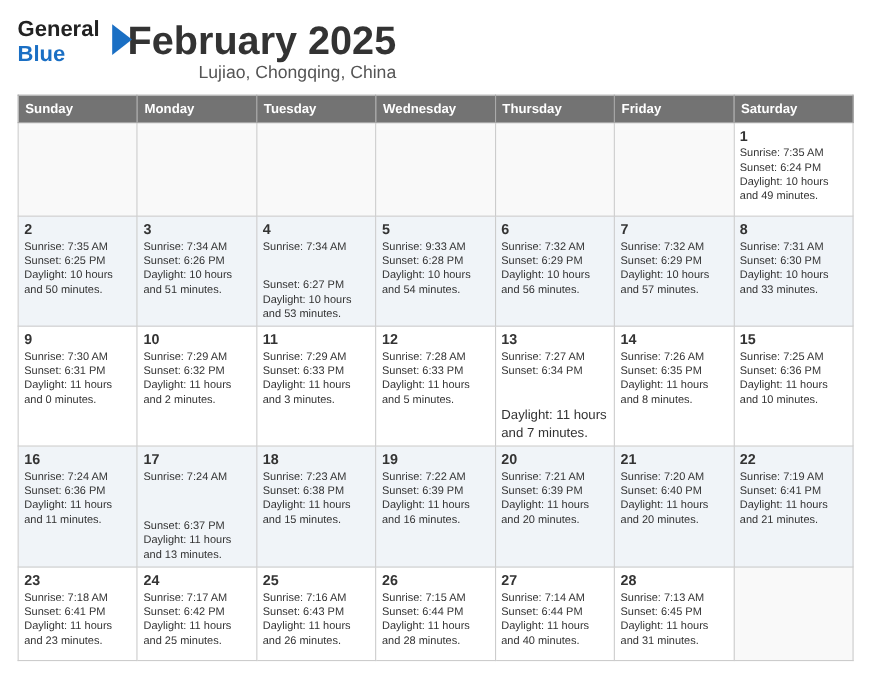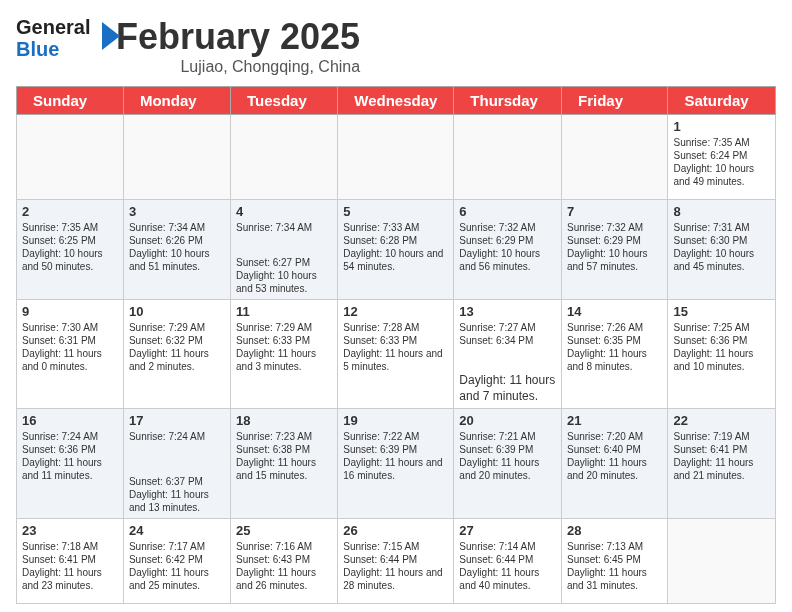--- a/index.html
+++ b/index.html
@@ -18,25 +18,25 @@
     .logo-wrapper {
       position: relative;
       width: 90px;
       height: 48px;
     }
     .title-area { text-align: right; }
     .month-title { font-size: 36px; font-weight: bold; color: #333; }
     .location { font-size: 16px; color: #555; }
     .calendar { width: 100%; border-collapse: collapse; }
     .calendar th {
-      background-color: #ef4444;
+      background-color: #737373;
       color: #fff;
       text-align: left;
-      padding: 5px 16px;
-      font-size: 15px;
+      padding: 5px 6px;
+      font-size: 12px;
       border: 1px solid #aaa;
     }
     .calendar td {
       vertical-align: top;
       border: 1px solid #ccc;
       padding: 4px 5px;
       font-size: 10px;
       color: #333;
       width: 108px;
       min-height: 80px;
@@ -108,41 +108,41 @@
           <div style="font-size: 10px; line-height: 1.3;">Daylight: 10 hours and 51 minutes.</div>
         </td>
         <td>
           <span class="day-num">4</span>
           <div style="font-size: 10px; line-height: 1.3;">Sunrise: 7:34 AM</div>
           <div style="font-size: 10px; line-height: 1.3; margin-top: 22px;">Sunset: 6:27 PM</div>
           <div style="font-size: 10px; line-height: 1.3;">Daylight: 10 hours and 53 minutes.</div>
         </td>
         <td>
           <span class="day-num">5</span>
-          <div style="font-size: 10px; line-height: 1.3;">Sunrise: 7:33 AM</div>
+          <div style="font-size: 10px; line-height: 1.3;">Sunrise: 9:33 AM</div>
           <div style="font-size: 10px; line-height: 1.3;">Sunset: 6:28 PM</div>
           <div style="font-size: 10px; line-height: 1.3;">Daylight: 10 hours and 54 minutes.</div>
         </td>
         <td>
           <span class="day-num">6</span>
           <div style="font-size: 10px; line-height: 1.3;">Sunrise: 7:32 AM</div>
           <div style="font-size: 10px; line-height: 1.3;">Sunset: 6:29 PM</div>
           <div style="font-size: 10px; line-height: 1.3;">Daylight: 10 hours and 56 minutes.</div>
         </td>
         <td>
           <span class="day-num">7</span>
           <div style="font-size: 10px; line-height: 1.3;">Sunrise: 7:32 AM</div>
           <div style="font-size: 10px; line-height: 1.3;">Sunset: 6:29 PM</div>
           <div style="font-size: 10px; line-height: 1.3;">Daylight: 10 hours and 57 minutes.</div>
         </td>
         <td>
           <span class="day-num">8</span>
           <div style="font-size: 10px; line-height: 1.3;">Sunrise: 7:31 AM</div>
           <div style="font-size: 10px; line-height: 1.3;">Sunset: 6:30 PM</div>
-          <div style="font-size: 10px; line-height: 1.3;">Daylight: 10 hours and 45 minutes.</div>
+          <div style="font-size: 10px; line-height: 1.3;">Daylight: 10 hours and 33 minutes.</div>
         </td>
       </tr>
       <tr>
         <td>
           <span class="day-num">9</span>
           <div style="font-size: 10px; line-height: 1.3;">Sunrise: 7:30 AM</div>
           <div style="font-size: 10px; line-height: 1.3;">Sunset: 6:31 PM</div>
           <div style="font-size: 10px; line-height: 1.3;">Daylight: 11 hours and 0 minutes.</div>
         </td>
         <td>

